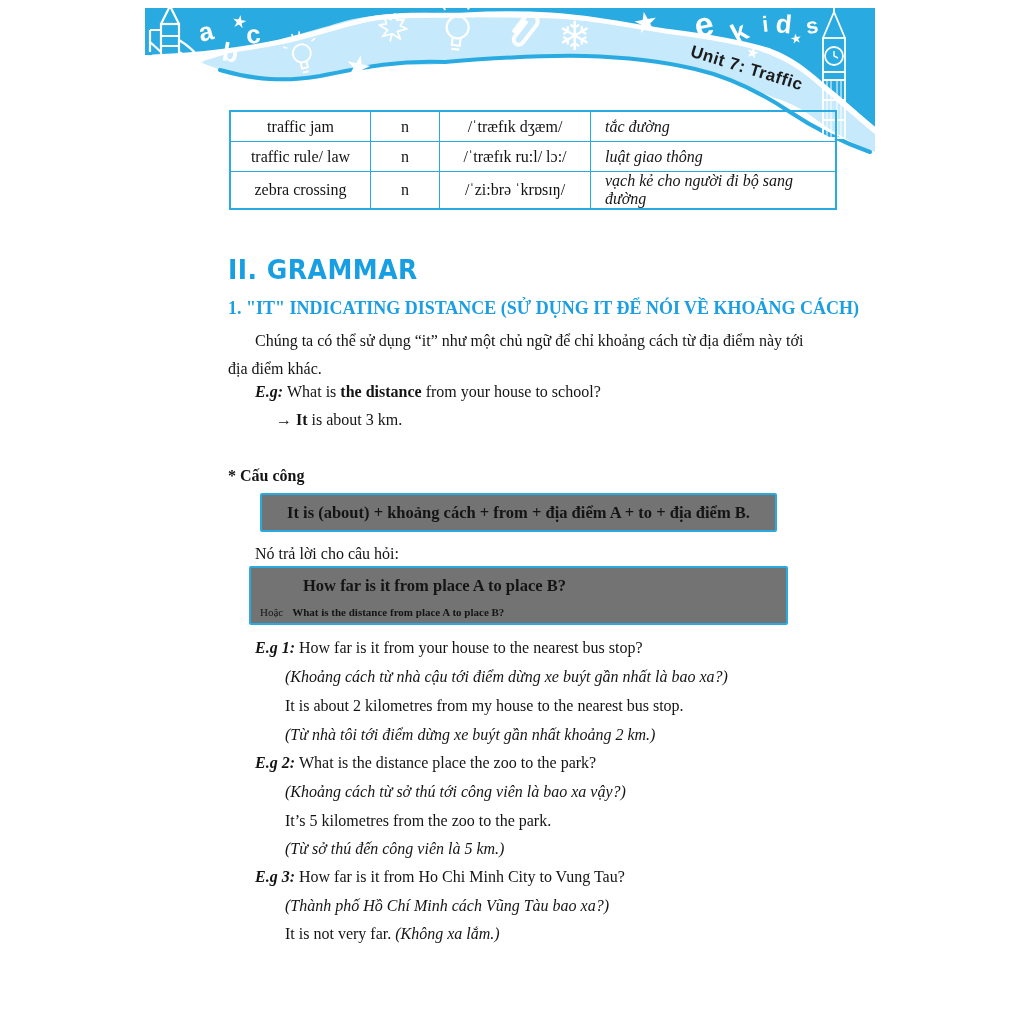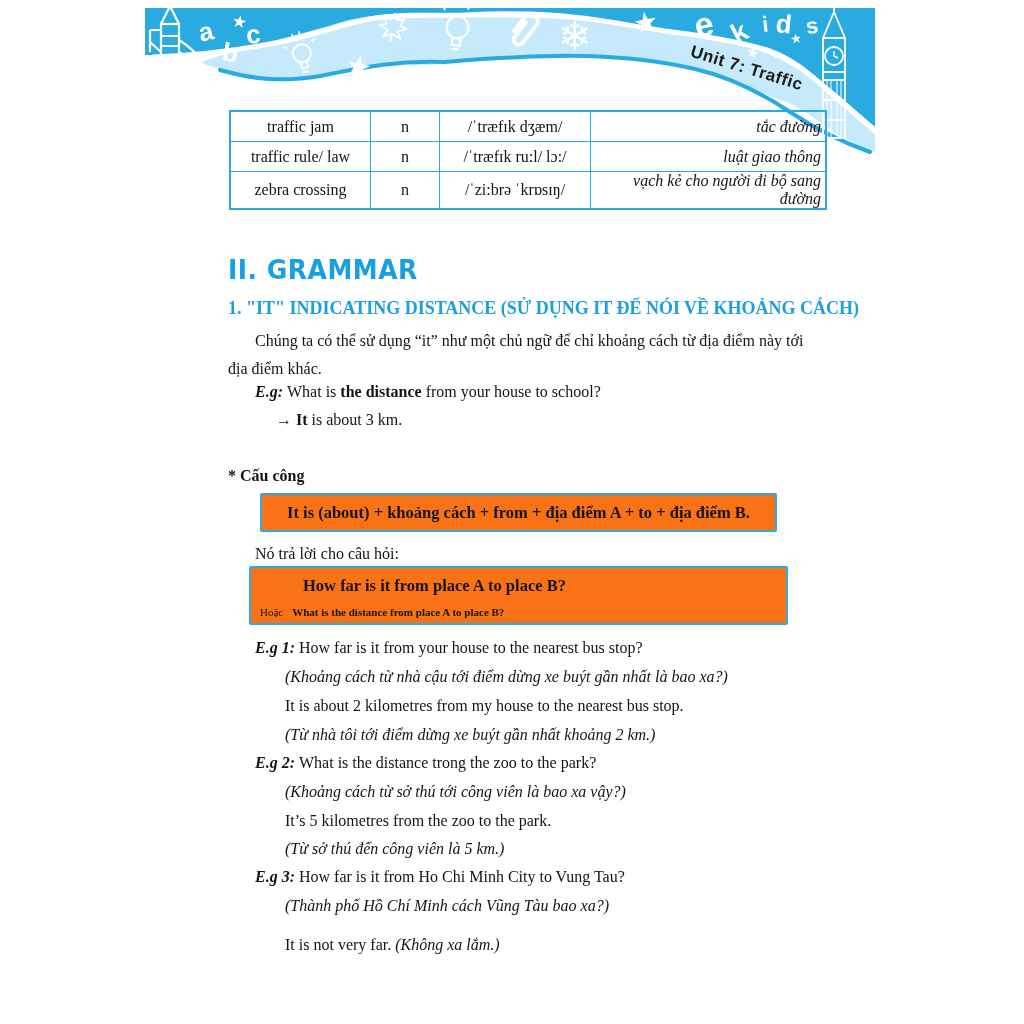--- a/index.html
+++ b/index.html
@@ -9,34 +9,34 @@
   .banner-svg{position:absolute;left:145px;top:0;}
   .unit-label{position:absolute;left:694px;top:42px;transform:rotate(17deg);transform-origin:left top;
               font-family:"Liberation Sans","DejaVu Sans",sans-serif;font-weight:bold;font-size:17px;color:#1c1c1c;letter-spacing:.5px;}
   
   .vocab{position:absolute;left:229px;top:110px;border-collapse:collapse;table-layout:fixed;}
   .vocab td{border:1.6px solid #29abe2;height:29px;font-size:16px;vertical-align:middle;padding:0 4px;}
   .vocab{border:2.5px solid #29abe2;}
   .vocab .c-word{width:131px;text-align:center;}
   .vocab .c-pos{width:60px;text-align:center;}
   .vocab .c-ipa{width:142px;text-align:center;}
-  .vocab .c-mean{width:226px;text-align:right;font-style:italic;padding-left:4px;}
+  .vocab .c-mean{width:226px;text-align:left;font-style:italic;padding-left:14px;}
   
   .sec-title{font-family:"DejaVu Sans","Liberation Sans",sans-serif;font-weight:800;font-size:25px;color:#189fe3;letter-spacing:.5px;transform:scaleY(1.05);transform-origin:left top;}
   .rule-title{font-weight:bold;font-size:18px;color:#1b9ee2;}
   
   .line{font-size:16px;line-height:22px;text-align:center;}
   .b{font-weight:bold;}
   .i{font-style:italic;}
   .rs-n{font-style:normal;font-weight:normal;}
   .rs-b{font-weight:bold;}
   .rs-i{font-style:italic;}
   .rs-bi{font-weight:bold;font-style:italic;}
   
-  .fbox{position:absolute;background:#f97316;border:2.5px solid #29abe2;border-radius:2px;box-sizing:border-box;}
+  .fbox{position:absolute;background:#737373;border:2.5px solid #29abe2;border-radius:2px;box-sizing:border-box;}
   .fbox1{left:260px;top:493px;width:517px;height:39px;display:flex;align-items:center;justify-content:center;}
   .fbox1 .line{font-weight:bold;font-size:16.5px;}
   .fbox2{left:249px;top:566px;width:539px;height:59px;padding:5px 0 0 9px;}
   .fbox2 .row1{font-weight:bold;font-size:16.5px;padding-left:43px;line-height:26px;white-space:nowrap;}
   .fbox2 .row2{font-size:11px;line-height:26px;white-space:nowrap;}
   .fbox2 .q2{font-weight:bold;padding-left:9px;}
   
   .footer{position:absolute;left:228px;top:947px;width:573px;text-align:right;
           font-family:"Liberation Sans","DejaVu Sans",sans-serif;font-size:15.5px;}
   .footer .brand{color:#45b1e6;}
@@ -183,23 +183,23 @@
     <div class="row2">
       <span>Hoặc</span><span class="q2">What is the distance from place A to place B?</span>
     </div>
   </div>
 
   <div class="abs line" style="left:255px;top:637px;"><span class="rs-bi">E.g 1: </span><span class="rs-n">How far is it from your house to the nearest bus stop?</span></div>
   <div class="abs line i" style="left:285px;top:666px;">(Khoảng cách từ nhà cậu tới điểm dừng xe buýt gần nhất là bao xa?)</div>
   <div class="abs line" style="left:285px;top:695px;">It is about 2 kilometres from my house to the nearest bus stop.</div>
   <div class="abs line i" style="left:285px;top:724px;">(Từ nhà tôi tới điểm dừng xe buýt gần nhất khoảng 2 km.)</div>
 
-  <div class="abs line" style="left:255px;top:752px;"><span class="rs-bi">E.g 2: </span><span class="rs-n">What is the distance trong the zoo to the park?</span></div>
+  <div class="abs line" style="left:255px;top:752px;"><span class="rs-bi">E.g 2: </span><span class="rs-n">What is the distance place the zoo to the park?</span></div>
   <div class="abs line i" style="left:285px;top:781px;">(Khoảng cách từ sở thú tới công viên là bao xa vậy?)</div>
   <div class="abs line" style="left:285px;top:810px;">It’s 5 kilometres from the zoo to the park.</div>
   <div class="abs line i" style="left:285px;top:838px;">(Từ sở thú đến công viên là 5 km.)</div>
 
   <div class="abs line" style="left:255px;top:866px;"><span class="rs-bi">E.g 3: </span><span class="rs-n">How far is it from Ho Chi Minh City to Vung Tau?</span></div>
   <div class="abs line i" style="left:285px;top:895px;">(Thành phố Hồ Chí Minh cách Vũng Tàu bao xa?)</div>
-  <div class="abs line" style="left:285px;top:923px;margin-top:11px;"><span class="rs-n">It is not very far. </span><span class="rs-i">(Không xa lắm.)</span></div>
+  <div class="abs line" style="left:285px;top:923px;"><span class="rs-n">It is not very far. </span><span class="rs-i">(Không xa lắm.)</span></div>
 
 
 </div>
 
 </body></html>

